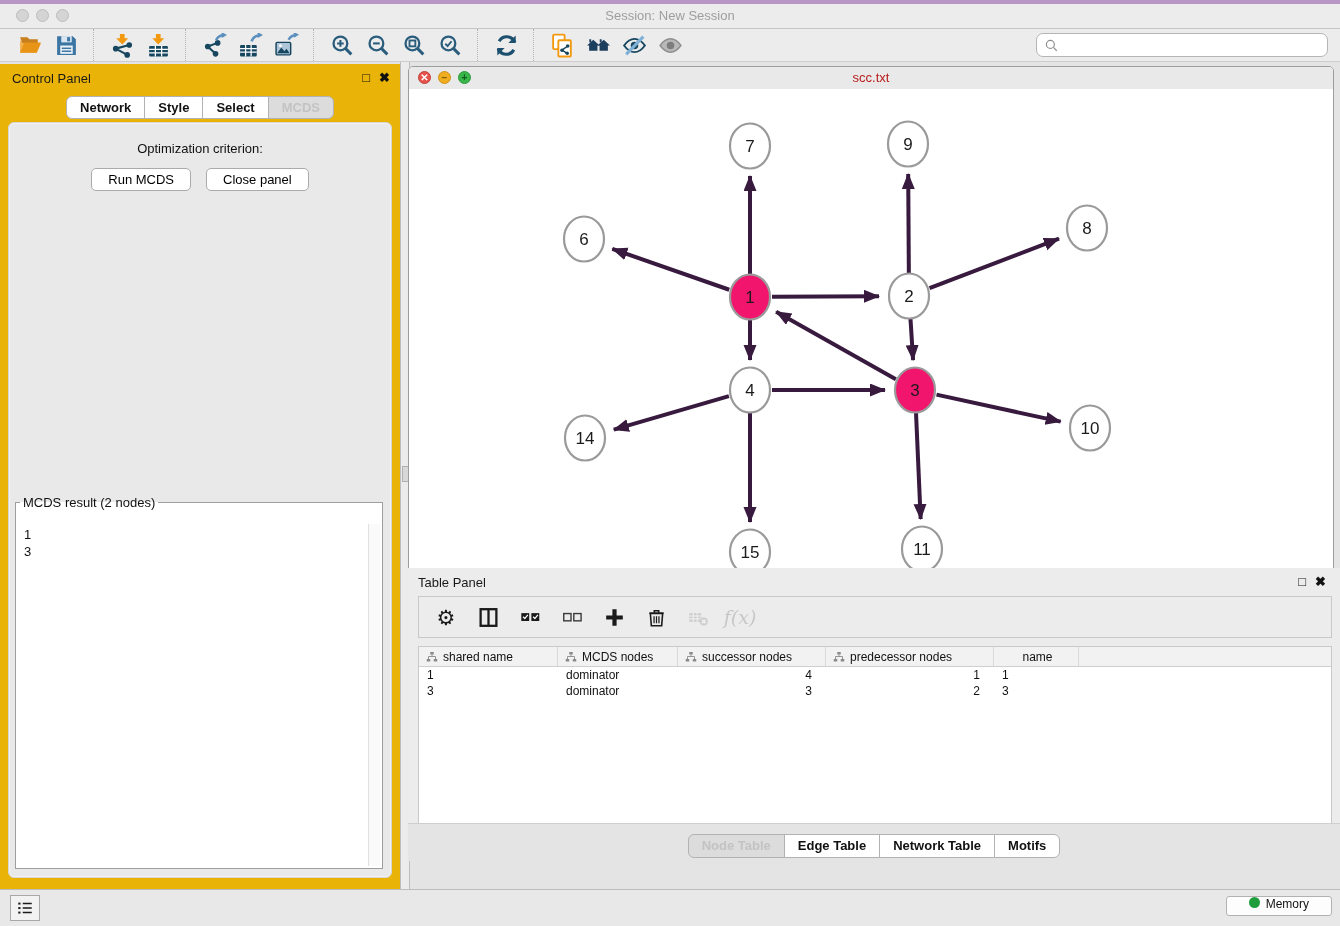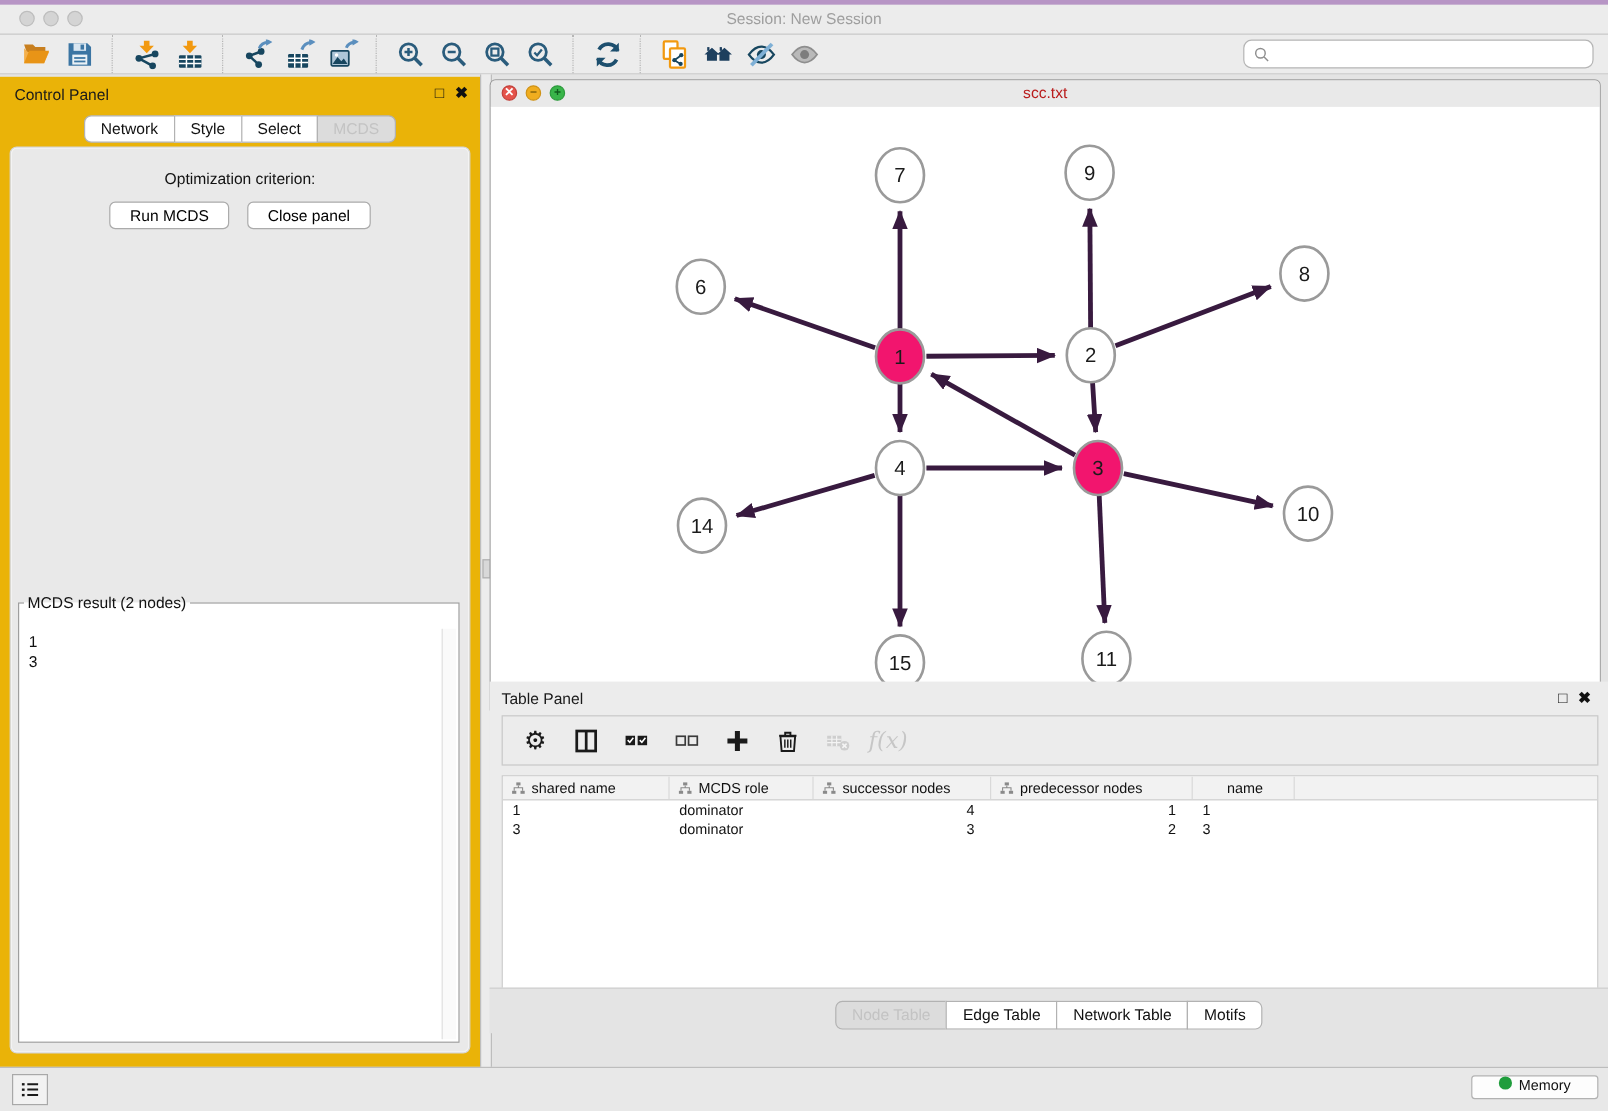--- a/index.html
+++ b/index.html
@@ -25,21 +25,21 @@
 
   
   .control-panel{position:absolute;left:0;top:64px;width:400px;bottom:36px;background:#eab308}
   .cp-splitter{position:absolute;left:400px;top:62px;width:8px;bottom:36px;background:#ececec;border-left:1px solid #bdbdbd;border-right:1px solid #bdbdbd}
   .splitter-grip{position:absolute;left:1px;top:404px;width:5px;height:14px;background:#d8d8d8;border:1px solid #b0b0b0}
   .panel-title-row{position:absolute;left:0;top:4px;right:0;height:24px}
   .panel-title{position:absolute;left:12px;top:3px;font-size:13px;color:#1a1a1a}
   .panel-wctl{position:absolute;right:10px;top:2px;display:flex;gap:9px;font-size:13px;color:#111}
   .panel-wctl span{cursor:default;font-weight:bold}
   .cp-tabs{position:absolute;left:0;top:32px;right:0;height:23px;display:flex;justify-content:center}
-  .seg{border:1px solid #b2b2b2;background:#fff;padding:2px 13px 3px;font-size:13px;font-weight:normal;margin-left:-1px;
+  .seg{border:1px solid #b2b2b2;background:#fff;padding:2px 13px 3px;font-size:13px;font-weight:bold;margin-left:-1px;
        display:flex;align-items:center;cursor:default;box-sizing:border-box}
   .seg.first{border-radius:6px 0 0 6px;margin-left:0}
   .seg.last{border-radius:0 6px 6px 0}
   .seg.selected{background:#dcdcdc;color:#c3c3c3}
   .cp-content{position:absolute;left:8px;right:8px;top:58px;bottom:12px;background:#e9e9e9;
               border:1px solid #d6d6d6;border-radius:6px;box-shadow:inset 0 0 0 1px #f3f3f3}
   .opt-label{text-align:center;margin-top:18px;font-size:13px}
   .combo{position:relative;margin:9px auto 0;width:308px;height:22px;background:#fff;border:1px solid #ababab;
          border-radius:5px;display:flex;align-items:center;padding:0 22px 0 10px;box-sizing:border-box;font-size:13px}
   .combo .arrows{position:absolute;right:7px;top:3px;display:flex;flex-direction:column;gap:2px}
@@ -449,21 +449,21 @@
           </svg>
           <span>shared name</span>
         </div>
         <div class="th-cell" style="width: 120px;">
           <svg viewBox="0 0 24 24">
             <path d="M12 7v4M5 16v-5h14v5" stroke="#8a8a8a" stroke-width="1.8" fill="none"></path>
             <rect x="8.5" y="2" width="7" height="5" fill="#8a8a8a"></rect>
             <rect x="1.5" y="16" width="7" height="5" fill="#8a8a8a"></rect>
             <rect x="15.5" y="16" width="7" height="5" fill="#8a8a8a"></rect>
           </svg>
-          <span>MCDS role</span>
+          <span>MCDS nodes</span>
         </div>
         <div class="th-cell" style="width: 148px;">
           <svg viewBox="0 0 24 24">
             <path d="M12 7v4M5 16v-5h14v5" stroke="#8a8a8a" stroke-width="1.8" fill="none"></path>
             <rect x="8.5" y="2" width="7" height="5" fill="#8a8a8a"></rect>
             <rect x="1.5" y="16" width="7" height="5" fill="#8a8a8a"></rect>
             <rect x="15.5" y="16" width="7" height="5" fill="#8a8a8a"></rect>
           </svg>
           <span>successor nodes</span>
         </div>

